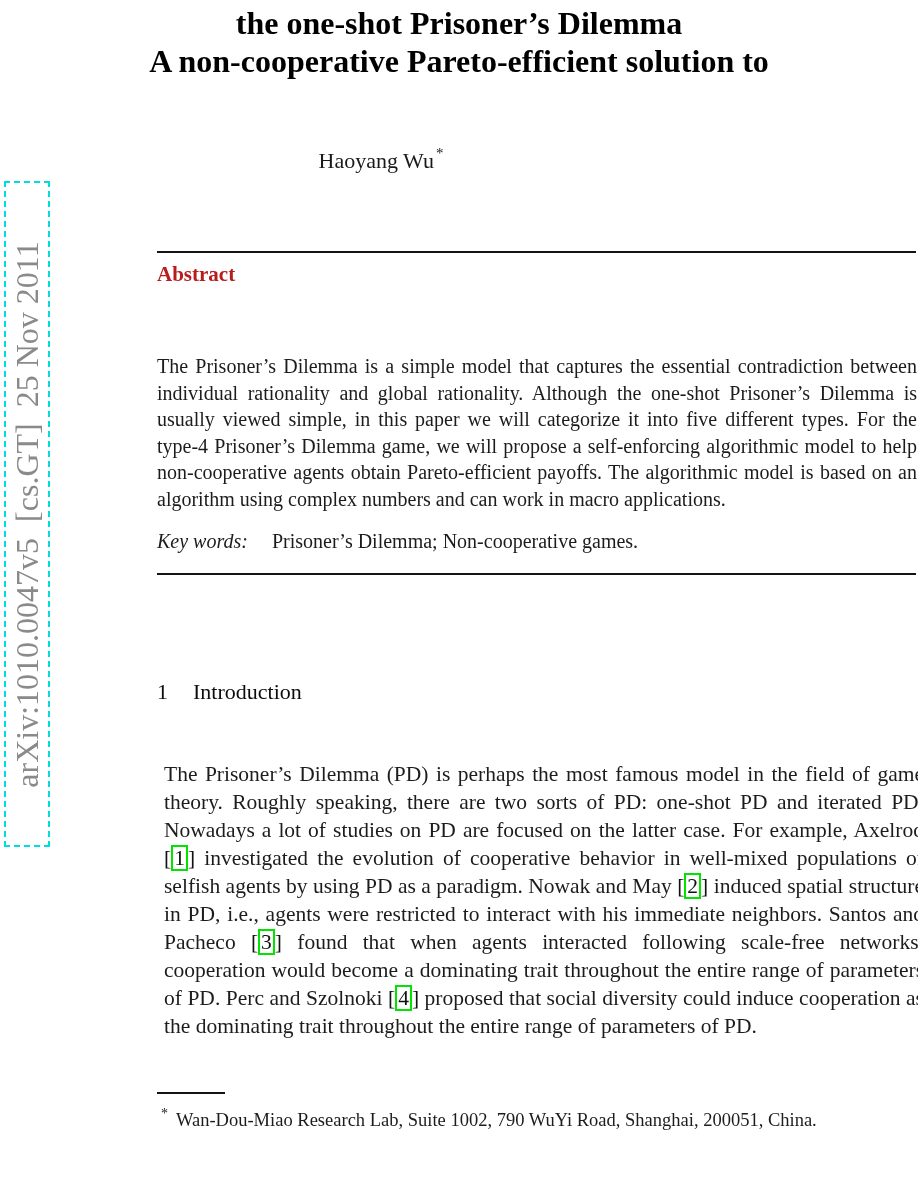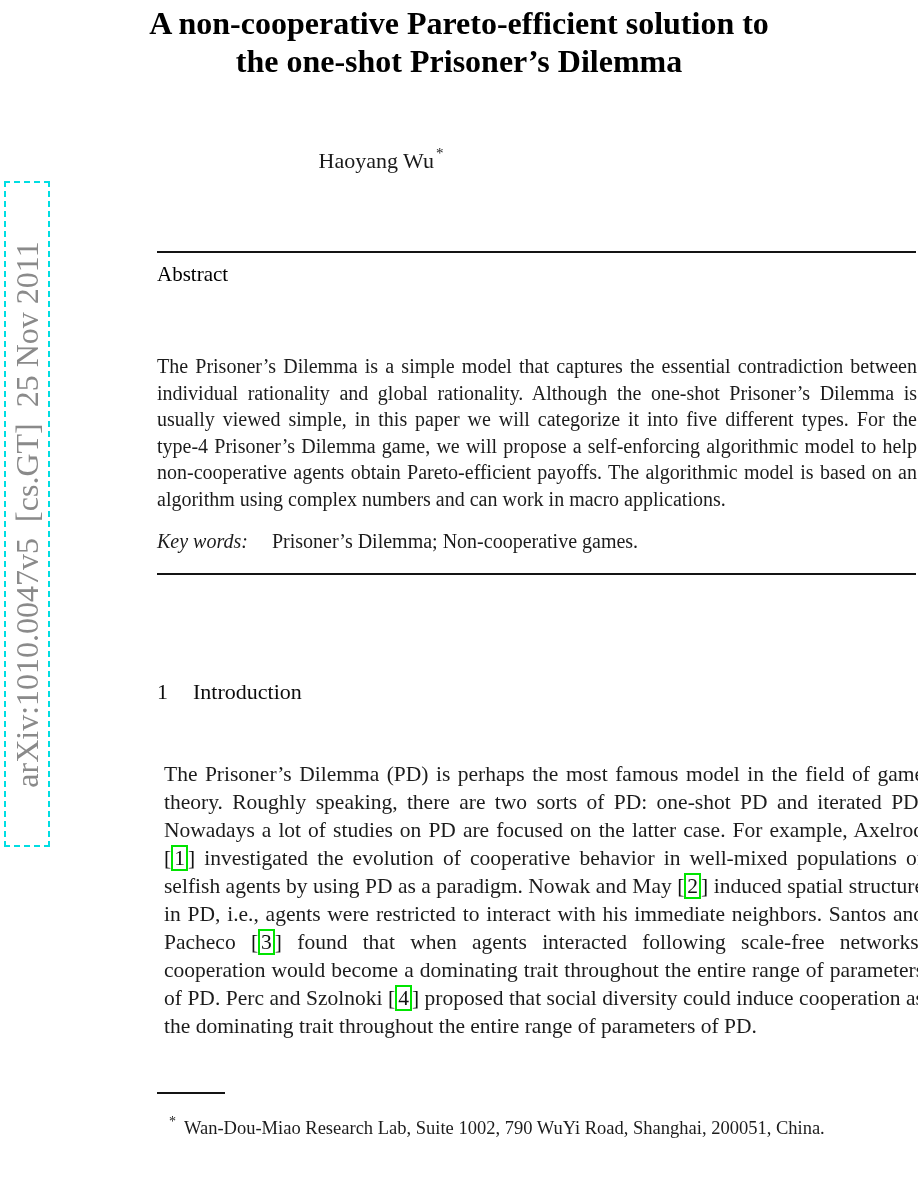--- a/index.html
+++ b/index.html
@@ -32,21 +32,21 @@
     white-space:pre;
     font-size:32px;
     color:var(--wm-gray,#8a8a8a);
   }
   .rule{position:absolute;left:157px;width:759px;height:2px;background:#141414;}
   .rule-abs-top{top:251px;}
   .rule-abs-bottom{top:573px;}
   .rule-footnote{top:1092px;width:68px;}
   .abstract-heading{
     position:absolute;left:157px;top:262px;
-    font-size:21px;font-weight:normal;color:#000000;
+    font-size:21px;font-weight:bold;color:#b91c1c;
   }
   .abstract-body{
     position:absolute;left:157px;top:309px;width:760px;
     font-size:20px;line-height:26.6px;text-align:justify;color:#1c1c1c;margin-top:44px;
   }
   .keywords{
     position:absolute;left:157px;top:530px;width:760px;
     font-size:20px;color:#1c1c1c;
   }
   .keywords .it{font-style:italic;margin-right:24px;}
@@ -62,34 +62,34 @@
   .cite{white-space:nowrap;color:#111;}
   .cite-num{
     outline:2px solid var(--cite-green,#00e400);
     outline-offset:-1px;
     padding:0 2px;margin:0 1px;
   }
   .footnote{
     position:absolute;left:157px;top:1097px;width:760px;
     font-size:18.5px;line-height:27.4px;text-align:justify;color:#1c1c1c;
   }
-  .footnote p{margin:12px;}
+  .footnote p{margin:4px;}
   .footnote .indent{text-indent:26px;}
   .footnote sup{font-size:14px;position:relative;top:-1px;margin-right:8px;}
   .it{font-style:italic;}
   .mono{font-family:"DejaVu Sans Mono","Liberation Mono",monospace;font-size:0.90em;}
 </style>
 </head>
 <body>
 
 <div class="page">
 
   <div class="title">
+    <div>the one-shot Prisoner’s Dilemma</div>
     <div>A non-cooperative Pareto-efficient solution to</div>
-    <div>the one-shot Prisoner’s Dilemma</div>
   </div>
 
   <div class="author"><span>Haoyang Wu</span><sup>*</sup>
   </div>
 
   <div class="watermark">
     <span class="watermark-text">arXiv:1010.0047v5  [cs.GT]  25 Nov 2011</span>
   </div>
 
   <div class="rule rule-abs-top"></div>

